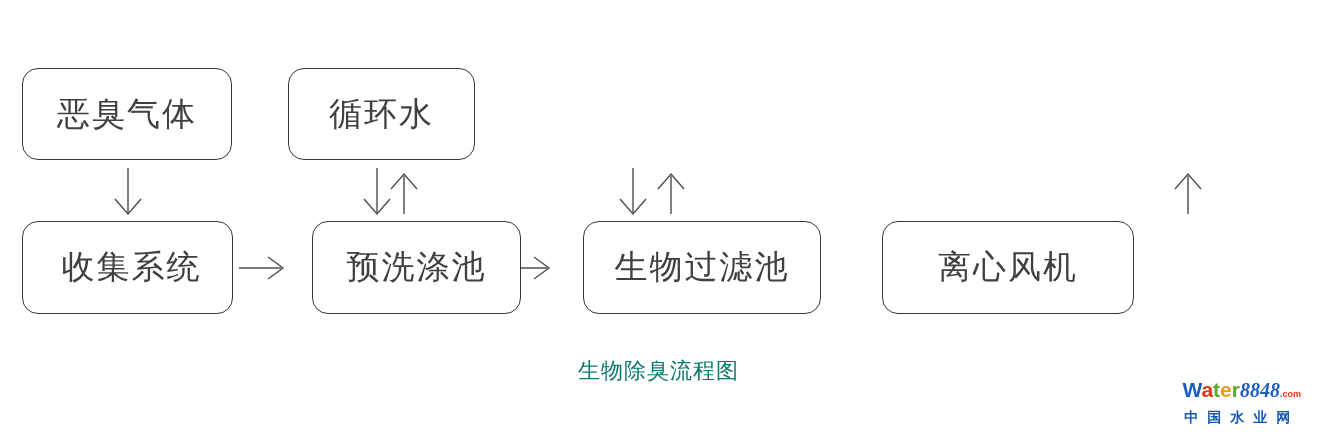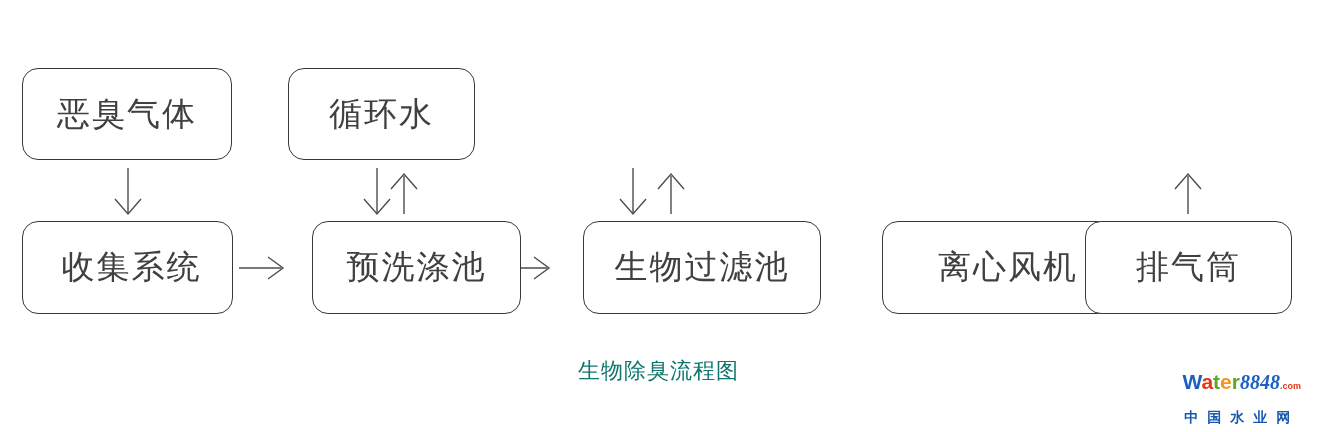--- a/index.html
+++ b/index.html
@@ -74,21 +74,21 @@
     font-family: "Liberation Serif", "DejaVu Serif", serif;
     font-style: italic;
     font-weight: bold;
     font-size: 20px;
   }
   .wm-tld {
     font-size: 9px;
     font-weight: bold;
   }
   .wm-line2 {
-    margin-top: 18px;
+    margin-top: 10px;
     font-size: 14px;
     font-weight: bold;
     letter-spacing: 9px;
     white-space: nowrap;
   }
 </style>
 </head>
 <body>
 
 <div class="canvas">
@@ -138,23 +138,20 @@
   </div>
   <div class="node" style="left:288px; top:221px; width:209px; height:93px;margin-left:24px;">
     <span>预洗涤池</span>
   </div>
   <div class="node" style="left:555px; top:221px; width:238px; height:93px;margin-left:28px;">
     <span>生物过滤池</span>
   </div>
   <div class="node" style="left:866px; top:221px; width:252px; height:93px;margin-left:16px;">
     <span>离心风机</span>
   </div>
-  <div class="node" style="left:1085px; top:221px; width:207px; height:93px;">
-    <span>排气筒</span>
-  </div>
 
   <div class="caption">生物除臭流程图</div>
 
   <div class="watermark">
     <div class="wm-line1">
       <span class="wm-letter" style="color: rgb(28, 95, 192);">W</span><span class="wm-letter" style="color: rgb(230, 51, 18);">a</span><span class="wm-letter" style="color: rgb(93, 168, 41);">t</span><span class="wm-letter" style="color: rgb(247, 148, 29);">e</span><span class="wm-letter" style="color: rgb(93, 168, 41);">r</span><span class="wm-num" style="color: rgb(28, 95, 192);">8848</span><span class="wm-tld" style="color: rgb(230, 51, 18);">.com</span>
     </div>
     <div class="wm-line2" style="color: rgb(21, 88, 176);">中国水业网</div>
   </div>
 

